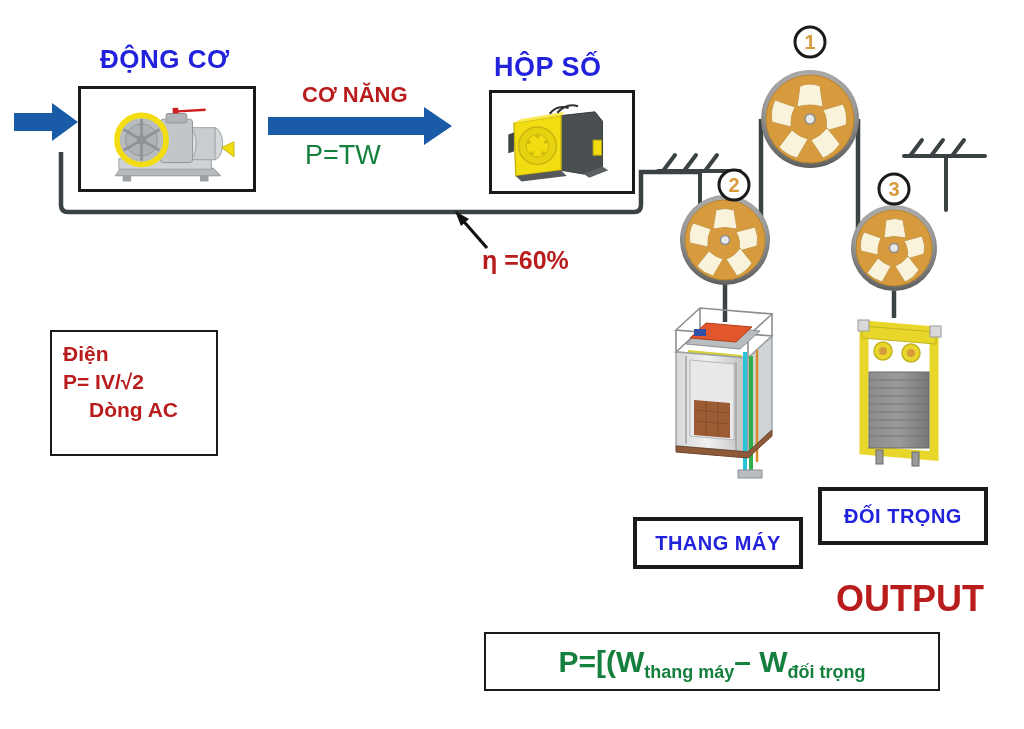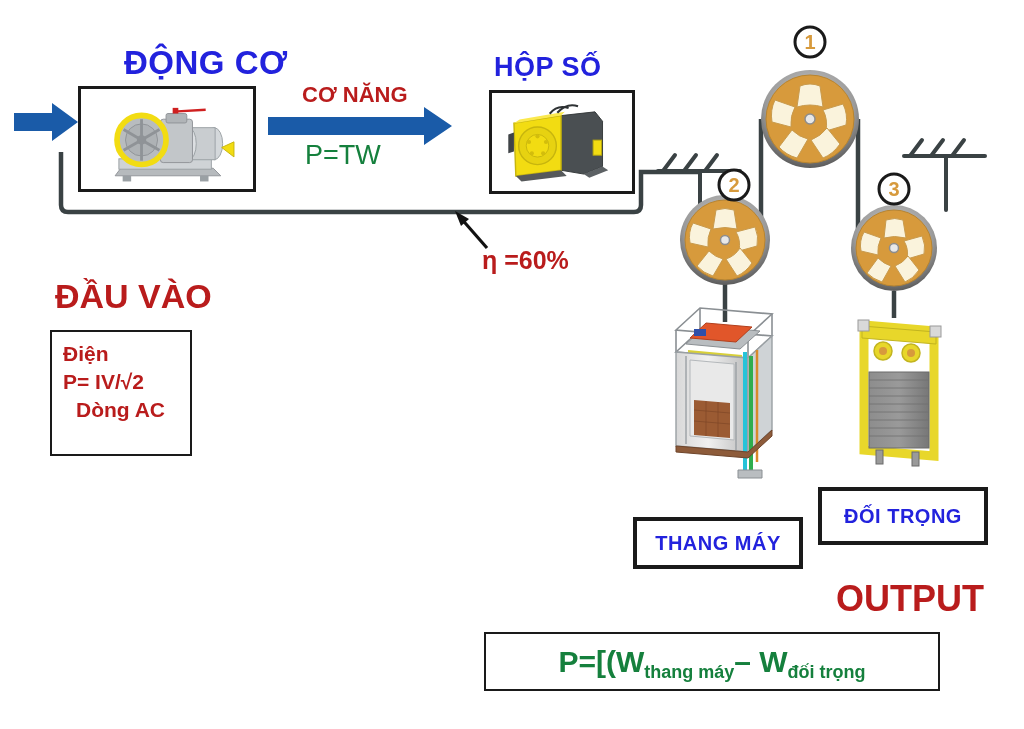--- a/index.html
+++ b/index.html
@@ -250,21 +250,21 @@
       </g>
 
       <rect x="876" y="450" width="7" height="14" fill="#9a9a9a" stroke="#6b6b6b" stroke-width="1"></rect>
       <rect x="912" y="452" width="7" height="14" fill="#9a9a9a" stroke="#6b6b6b" stroke-width="1"></rect>
 
       <rect x="858" y="320" width="11" height="11" fill="#d9d9d9" stroke="#9a9a9a" stroke-width="1"></rect>
       <rect x="930" y="326" width="11" height="11" fill="#d9d9d9" stroke="#9a9a9a" stroke-width="1"></rect>
     </g>
   </svg>
 
-  <div class="abs title-blue" style="left:100px; top:44px; font-size:33px;margin-left:24px;">ĐỘNG CƠ</div>
+  <div class="abs title-blue" style="left:100px; top:44px; font-size:26px;">ĐỘNG CƠ</div>
 
   <div class="abs img-box" style="left:78px; top:86px; width:178px; height:106px;">
     <svg width="100%" height="100%" viewBox="0 0 178 106" class="machine-art">
       <rect width="178" height="106" fill="#ffffff"></rect>
 
       <path d="M40,84 L138,84 L146,92 L34,92 Z" fill="#b6babd" stroke="#8f9397" stroke-width="1"></path>
       <rect x="38" y="74" width="98" height="11" fill="#cfd3d6" stroke="#9aa0a4" stroke-width="1"></rect>
       <rect x="42" y="92" width="9" height="6" fill="#9aa0a4"></rect>
       <rect x="124" y="92" width="9" height="6" fill="#9aa0a4"></rect>
 
@@ -327,23 +327,22 @@
       </g>
 
       <rect x="106" y="50" width="9" height="16" fill="#F2DC12" stroke="#b9a90c" stroke-width="1"></rect>
 
       <path d="M24,88 L72,82 L78,88 L30,94 Z" fill="#56595b"></path>
     </svg>
   </div>
 
   <div class="abs title-black" style="left:482px; top:246px; font-size:25px;">η =60%</div>
 
-  <div class="abs title-black" style="left:55px; top:277px; font-size:34px;">ĐẦU VÀO</div>
-
-  <div class="abs plain-box" style="left:50px; top:330px; width:142px; height:126px; padding:8px 12px 0 11px;">
+
+  <div class="abs plain-box" style="left:50px; top:330px; width:168px; height:126px; padding:8px 12px 0 11px;">
     <div class="title-black" style="font-size:21px; line-height:1.34;">Điện</div>
     <div class="title-black" style="font-size:21px; line-height:1.34;">P= IV/√2</div>
     <div class="title-black" style="font-size:21px; line-height:1.34;text-align:center;">Dòng AC</div>
   </div>
 
   <div class="abs label-box" style="left:633px; top:517px; width:170px; height:52px;">
     <span class="title-blue" style="font-size:20px;">THANG MÁY</span>
   </div>
 
   <div class="abs label-box" style="left:818px; top:487px; width:170px; height:58px;">

